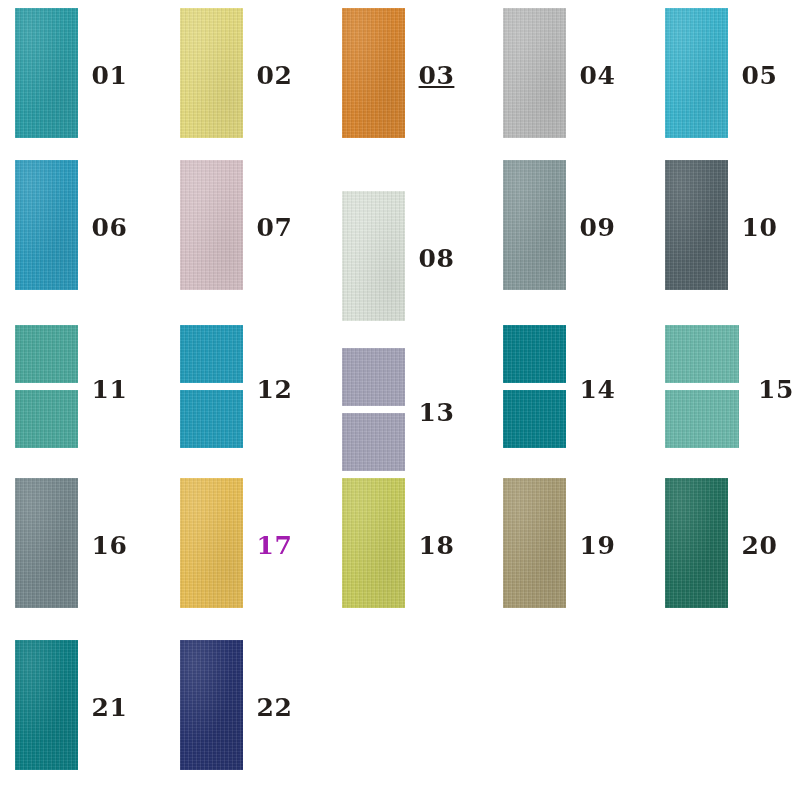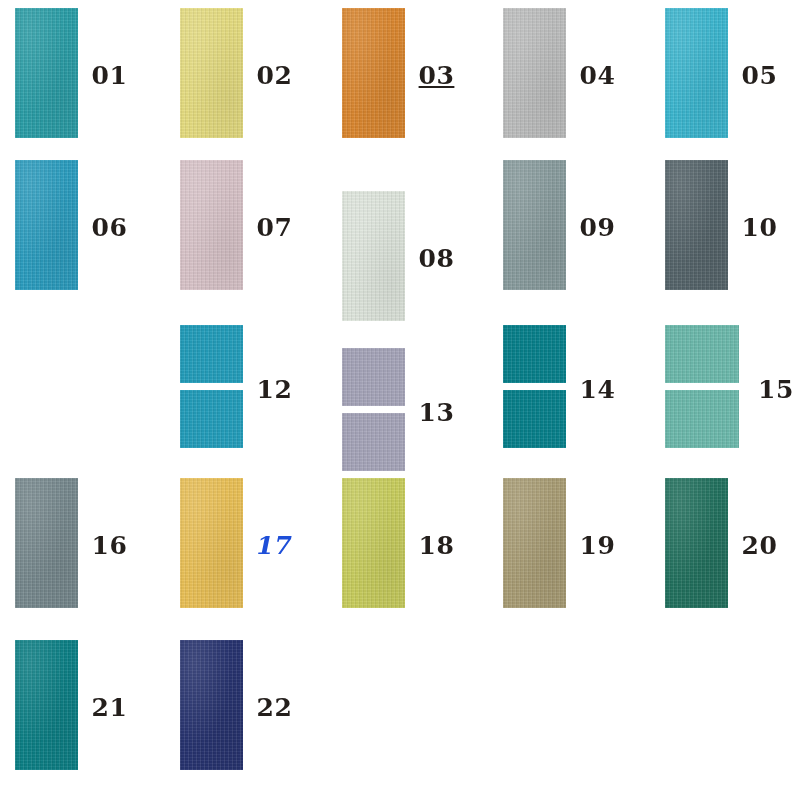--- a/index.html
+++ b/index.html
@@ -150,20 +150,28 @@
       <div class="swatch-label" style="color: rgb(36, 31, 28);">08</div>
     </div>
     <div class="swatch-cell" style="left: 503px; top: 160px; width: 126px;">
       <div title="blue-grey" class="swatch-chip" style="height: 130px; background: rgb(136, 155, 157);"></div>
       <div class="swatch-label" style="color: rgb(36, 31, 28);">09</div>
     </div>
     <div class="swatch-cell" style="left: 665px; top: 160px; width: 126px;">
       <div title="dark-slate" class="swatch-chip" style="height: 130px; background: rgb(85, 100, 106);"></div>
       <div class="swatch-label" style="color: rgb(36, 31, 28);">10</div>
     </div>
+    <div class="swatch-cell" style="left: 15px; top: 325px; width: 126px;">
+      <div title="sea-green" class="swatch-chip split" style="height: 123px;">
+        <div class="band" style="height: 58px; background: rgb(75, 168, 156);"></div>
+        <div class="band-gap" style="height: 7px;"></div>
+        <div class="band" style="height: 58px; background: rgb(75, 168, 156);"></div>
+      </div>
+      <div class="swatch-label" style="color: rgb(36, 31, 28);">11</div>
+    </div>
     <div class="swatch-cell" style="left: 180px; top: 325px; width: 126px;">
       <div title="bright-blue" class="swatch-chip split" style="height: 123px;">
         <div class="band" style="height: 58px; background: rgb(35, 156, 185);"></div>
         <div class="band-gap" style="height: 7px;"></div>
         <div class="band" style="height: 58px; background: rgb(35, 156, 185);"></div>
       </div>
       <div class="swatch-label" style="color: rgb(36, 31, 28);">12</div>
     </div>
     <div class="swatch-cell" style="left: 342px; top: 325px; width: 126px; margin-top: 23px;">
       <div title="lavender-grey" class="swatch-chip split" style="height: 123px;">
@@ -188,21 +196,21 @@
         <div class="band" style="height: 58px; background: rgb(108, 184, 171);"></div>
       </div>
       <div class="swatch-label" style="color: rgb(36, 31, 28);">15</div>
     </div>
     <div class="swatch-cell" style="left: 15px; top: 478px; width: 126px;">
       <div title="steel-grey" class="swatch-chip" style="height: 130px; background: rgb(118, 136, 141);"></div>
       <div class="swatch-label" style="color: rgb(36, 31, 28);">16</div>
     </div>
     <div class="swatch-cell" style="left: 180px; top: 478px; width: 126px;">
       <div title="golden-yellow" class="swatch-chip" style="height: 130px; background: rgb(232, 191, 86);"></div>
-      <div class="swatch-label" style="color: #1d4ed8; font-style: italic;">17</div>
+      <div class="swatch-label" style="color: #a21caf;">17</div>
     </div>
     <div class="swatch-cell" style="left: 342px; top: 478px; width: 126px;">
       <div title="chartreuse" class="swatch-chip" style="height: 130px; background: rgb(199, 204, 93);"></div>
       <div class="swatch-label" style="color: rgb(36, 31, 28);">18</div>
     </div>
     <div class="swatch-cell" style="left: 503px; top: 478px; width: 126px;">
       <div title="khaki" class="swatch-chip" style="height: 130px; background: rgb(168, 156, 116);"></div>
       <div class="swatch-label" style="color: rgb(36, 31, 28);">19</div>
     </div>
     <div class="swatch-cell" style="left: 665px; top: 478px; width: 126px;">

